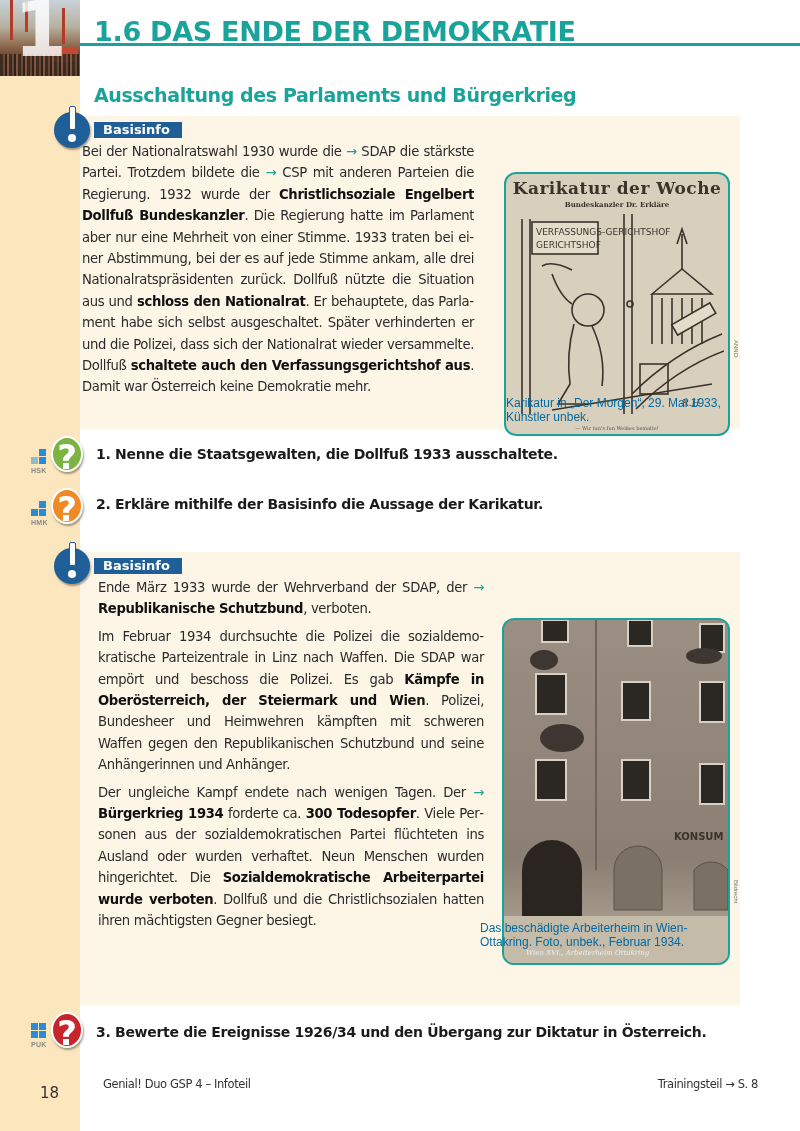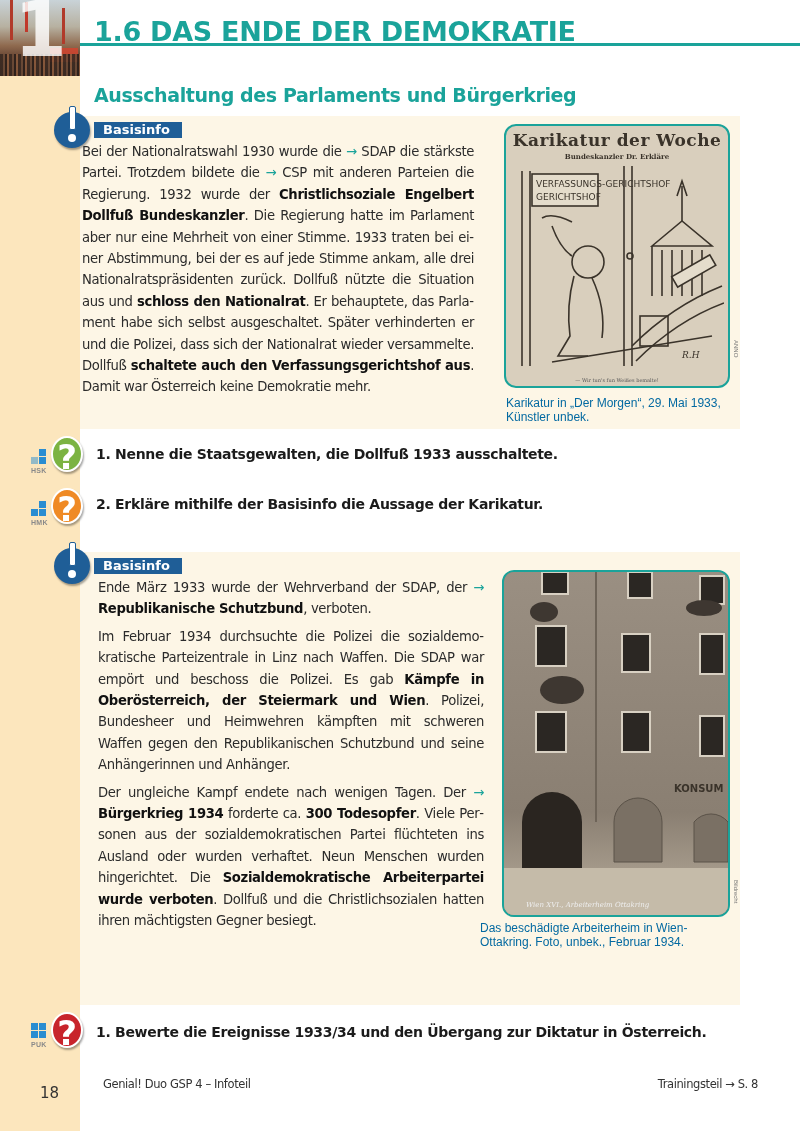--- a/index.html
+++ b/index.html
@@ -29,21 +29,21 @@
   .excl-icon .bar { position: absolute; left: 15px; top: -6px; width: 7px; height: 24px; background: #fff; border-radius: 2px; border: 1px solid #1f5e97; }
   .excl-icon .dot { position: absolute; left: 14px; top: 22px; width: 8px; height: 8px; background: #fff; border-radius: 50%; }
 
   .basisinfo-label { position: absolute; height: 16px; width: 88px; background: #1f5e97; color: #fff; font: bold 13px "DejaVu Sans", sans-serif; padding-left: 9px; line-height: 16px; }
 
   .body-text { position: absolute; width: 392px; font: 13.2px/21.4px "DejaVu Sans", sans-serif; color: #2b2b2b; text-align: justify; letter-spacing: -0.35px; }
   .body-text b { font-weight: bold; color: #111; }
   .body-text p { margin-bottom: 6px; }
   .arrow { color: #1aa39a; }
 
-  .figure { position: absolute; border: 2px solid #1aa39a; border-radius: 12px; overflow: hidden; }
+  .figure { position: absolute; border: 2px solid #1aa39a; border-radius: 12px; overflow: hidden; margin-top: 48px; }
   .figure.cartoon { left: 504px; top: 124px; width: 226px; height: 264px; background: #d9cfbd; }
   .figure.photo { left: 502px; top: 570px; width: 228px; height: 347px; background: #8b8175; }
 
   .cartoon-head { position: absolute; left: 0; top: 4px; width: 100%; text-align: center; font: bold 17px "DejaVu Serif", serif; color: #3a332a; letter-spacing: 0.5px; }
   .cartoon-sub { position: absolute; left: 0; top: 26px; width: 100%; text-align: center; font: bold 7px "DejaVu Serif", serif; color: #3a332a; }
   .cartoon-art { position: absolute; left: 6px; top: 40px; width: 212px; height: 208px; }
   .cartoon-foot { position: absolute; left: 0; bottom: 3px; width: 100%; text-align: center; font: 5px "DejaVu Serif", serif; color: #555; }
 
   .photo-art { position: absolute; left: 0; top: 0; width: 224px; height: 343px; }
   .photo-caption-in { position: absolute; left: 22px; bottom: 6px; font: italic 7px "DejaVu Serif", serif; color: #eee; }
@@ -204,17 +204,17 @@
 <div class="caption" style="left:480px;top:922px;width:210px;">Das beschädigte Arbeiterheim in Wien-Ottakring. Foto, unbek., Februar 1934.</div>
 
 <div class="level-icon" style="left:31px;top:1023px;">
   <span style="left:0;top:0;width:7px;height:7px;"></span>
     <span style="left:8px;top:0;width:7px;height:7px;"></span>
     <span style="left:0;top:8px;width:7px;height:7px;"></span>
     <span style="left:8px;top:8px;width:7px;height:7px;"></span>
 </div>
 <div class="level-label" style="left:31px;top:1041px;">PUK</div>
 <div class="q-icon red" style="left:51px;top:1012px;">?</div>
-<div class="task" style="top:1024px;">1. Bewerte die Ereignisse 1933/34 und den Übergang zur Diktatur in Österreich.</div>
+<div class="task" style="top:1024px;">3. Bewerte die Ereignisse 1926/34 und den Übergang zur Diktatur in Österreich.</div>
 
 <div class="page-number">18</div>
 <div class="footer-left">Genial! Duo GSP 4 – Infoteil</div>
 <div class="footer-right">Trainingsteil → S. 8</div>
 
 </body></html>

